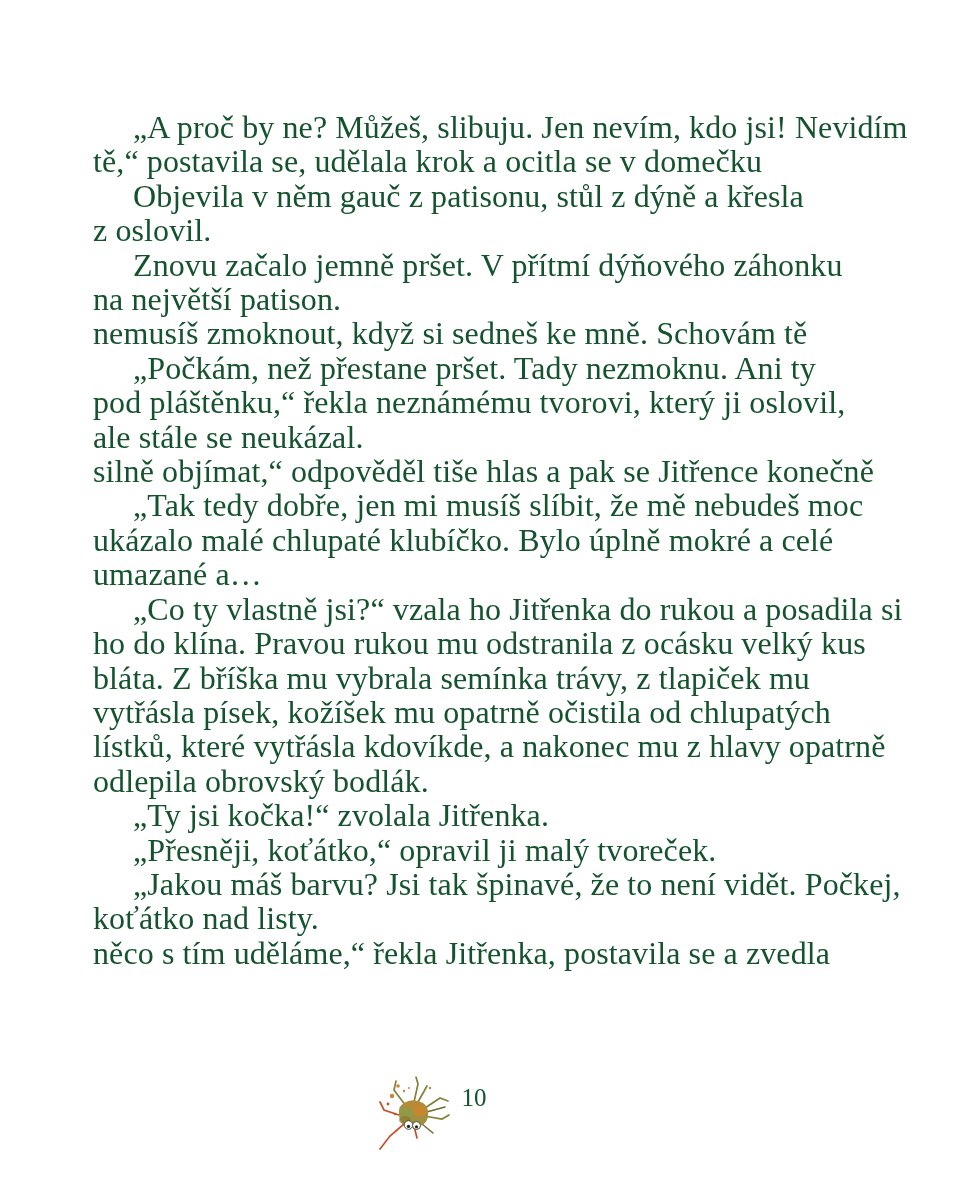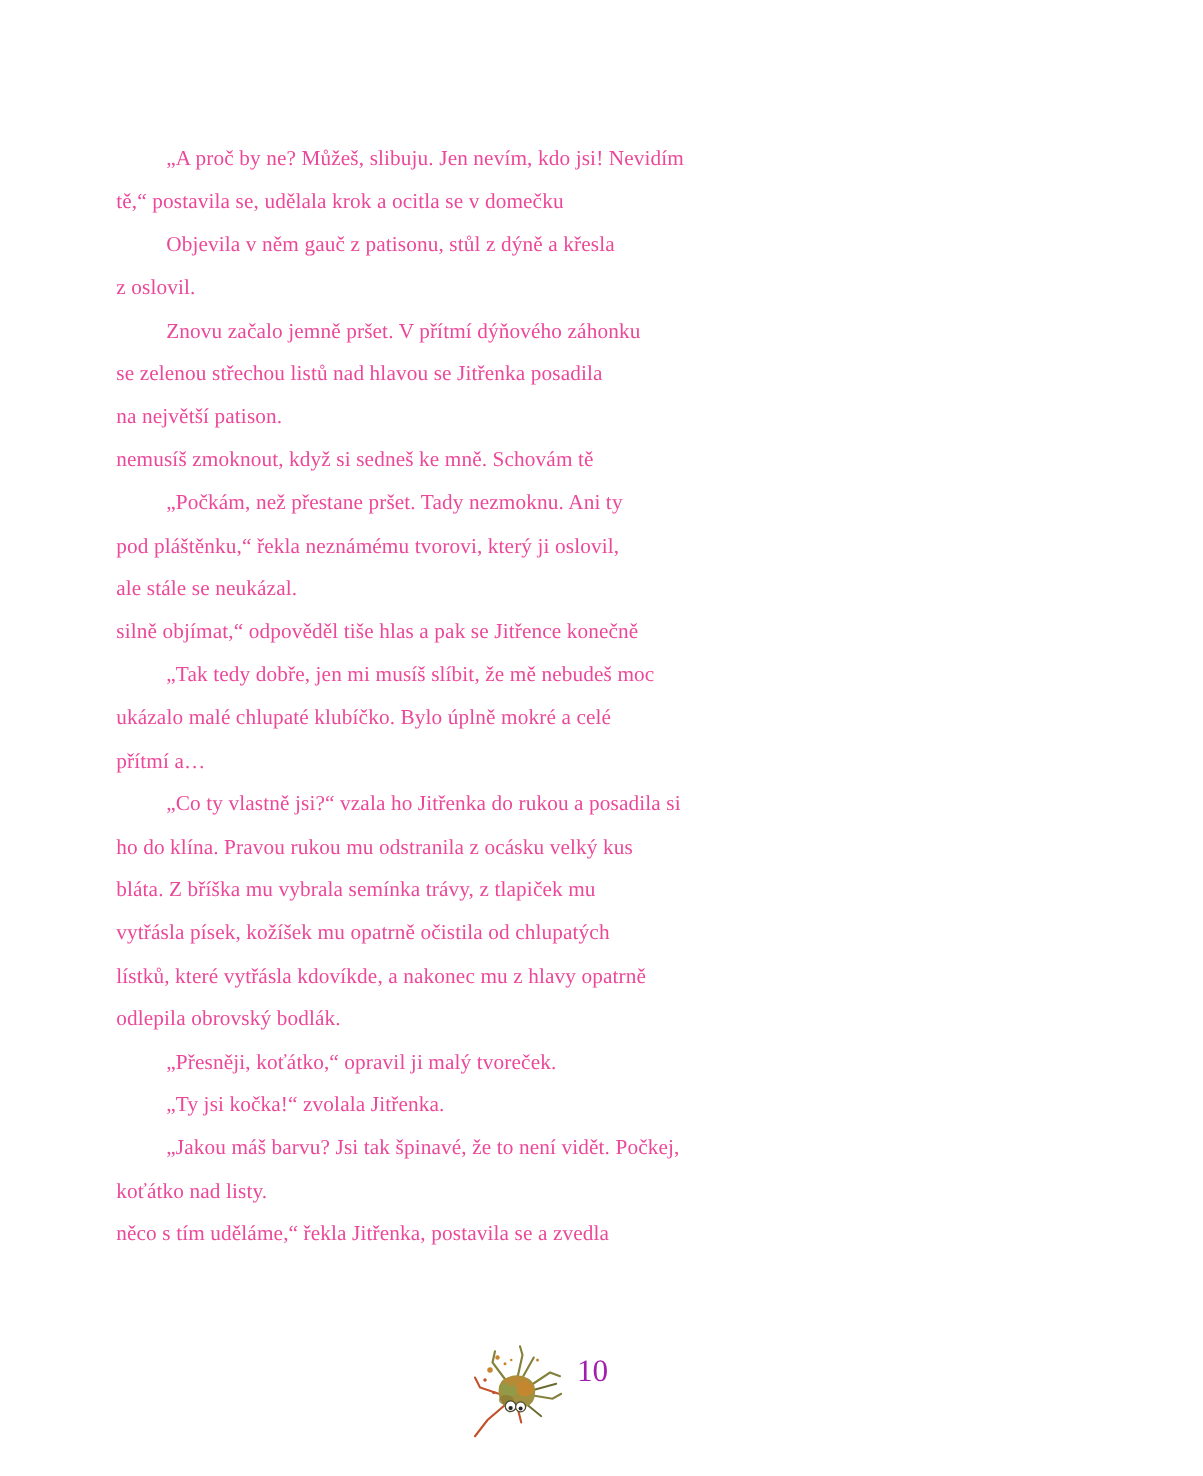--- a/index.html
+++ b/index.html
@@ -19,23 +19,23 @@
     left: 0; top: 0;
     width: 962px;
     height: 1181px;
     background: #ffffff;
   }
   .text-block {
     position: absolute;
     left: 93px;
     top: 110px;
     width: 760px;
-    font-size: 17px;
+    font-size: 32px;
     line-height: 34.4px;
-    color: #ec4899;
+    color: #14532d;
     letter-spacing: 0.1px;
   }
   .line {
     white-space: pre;
   }
   .line.indent {
     text-indent: 40px;
   }
   .footer {
     position: absolute;
@@ -51,52 +51,51 @@
     width: 72px;
     height: 84px;
   }
   .page-number {
     position: absolute;
     left: 450px;
     top: 14px;
     width: 48px;
     text-align: center;
     font-size: 25px;
-    color: #a21caf;
+    color: #14532d;
   }
 </style>
 </head>
 <body>
 
 <div class="page">
 
   <div class="text-block" id="text-block">
       <div class="line indent">„A proč by ne? Můžeš, slibuju. Jen nevím, kdo jsi! Nevidím</div>
       <div class="line">tě,“ postavila se, udělala krok a ocitla se v domečku</div>
       <div class="line indent">Objevila v něm gauč z patisonu, stůl z dýně a křesla</div>
       <div class="line">z oslovil.</div>
       <div class="line indent">Znovu začalo jemně pršet. V přítmí dýňového záhonku</div>
-      <div class="line">se zelenou střechou listů nad hlavou se Jitřenka posadila</div>
       <div class="line">na největší patison.</div>
       <div class="line">nemusíš zmoknout, když si sedneš ke mně. Schovám tě</div>
       <div class="line indent">„Počkám, než přestane pršet. Tady nezmoknu. Ani ty</div>
       <div class="line">pod pláštěnku,“ řekla neznámému tvorovi, který ji oslovil,</div>
       <div class="line">ale stále se neukázal.</div>
       <div class="line">silně objímat,“ odpověděl tiše hlas a pak se Jitřence konečně</div>
       <div class="line indent">„Tak tedy dobře, jen mi musíš slíbit, že mě nebudeš moc</div>
       <div class="line">ukázalo malé chlupaté klubíčko. Bylo úplně mokré a celé</div>
-      <div class="line">přítmí a…</div>
+      <div class="line">umazané a…</div>
       <div class="line indent">„Co ty vlastně jsi?“ vzala ho Jitřenka do rukou a posadila si</div>
       <div class="line">ho do klína. Pravou rukou mu odstranila z ocásku velký kus</div>
       <div class="line">bláta. Z bříška mu vybrala semínka trávy, z tlapiček mu</div>
       <div class="line">vytřásla písek, kožíšek mu opatrně očistila od chlupatých</div>
       <div class="line">lístků, které vytřásla kdovíkde, a nakonec mu z hlavy opatrně</div>
       <div class="line">odlepila obrovský bodlák.</div>
+      <div class="line indent">„Ty jsi kočka!“ zvolala Jitřenka.</div>
       <div class="line indent">„Přesněji, koťátko,“ opravil ji malý tvoreček.</div>
-      <div class="line indent">„Ty jsi kočka!“ zvolala Jitřenka.</div>
       <div class="line indent">„Jakou máš barvu? Jsi tak špinavé, že to není vidět. Počkej,</div>
       <div class="line">koťátko nad listy.</div>
       <div class="line">něco s tím uděláme,“ řekla Jitřenka, postavila se a zvedla</div>
     </div>
 
   <div class="footer">
     <svg class="bug" viewBox="0 0 72 84" xmlns="http://www.w3.org/2000/svg">
 
       <g fill="none" stroke="#84813a" stroke-width="1.7" stroke-linecap="round">
         <path d="M44,36 L62,24 L70,27"></path>

